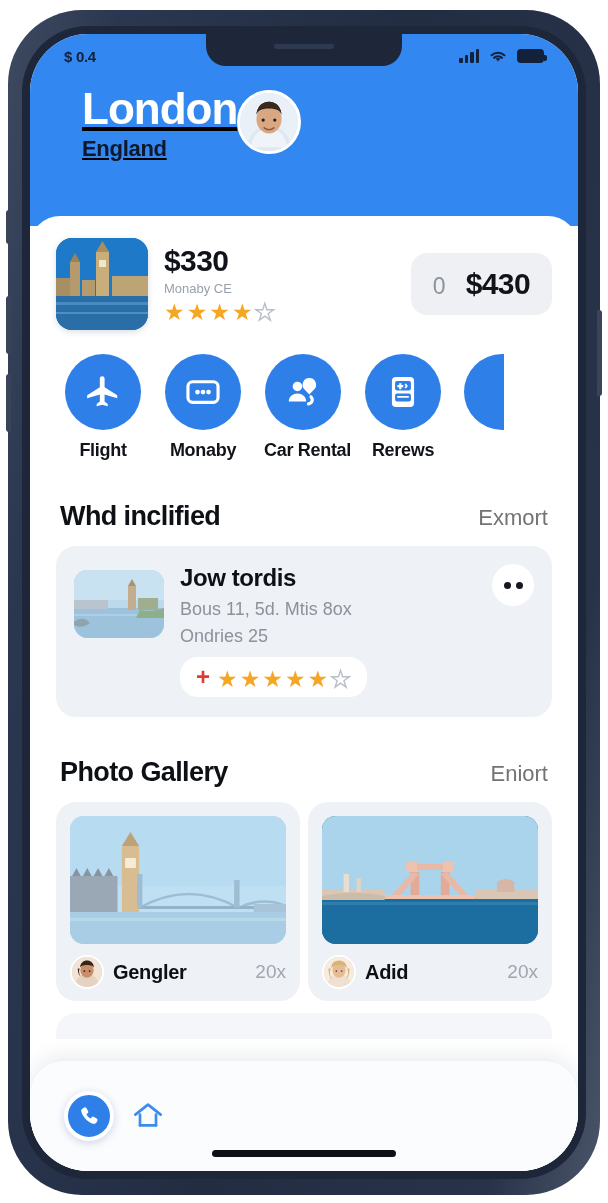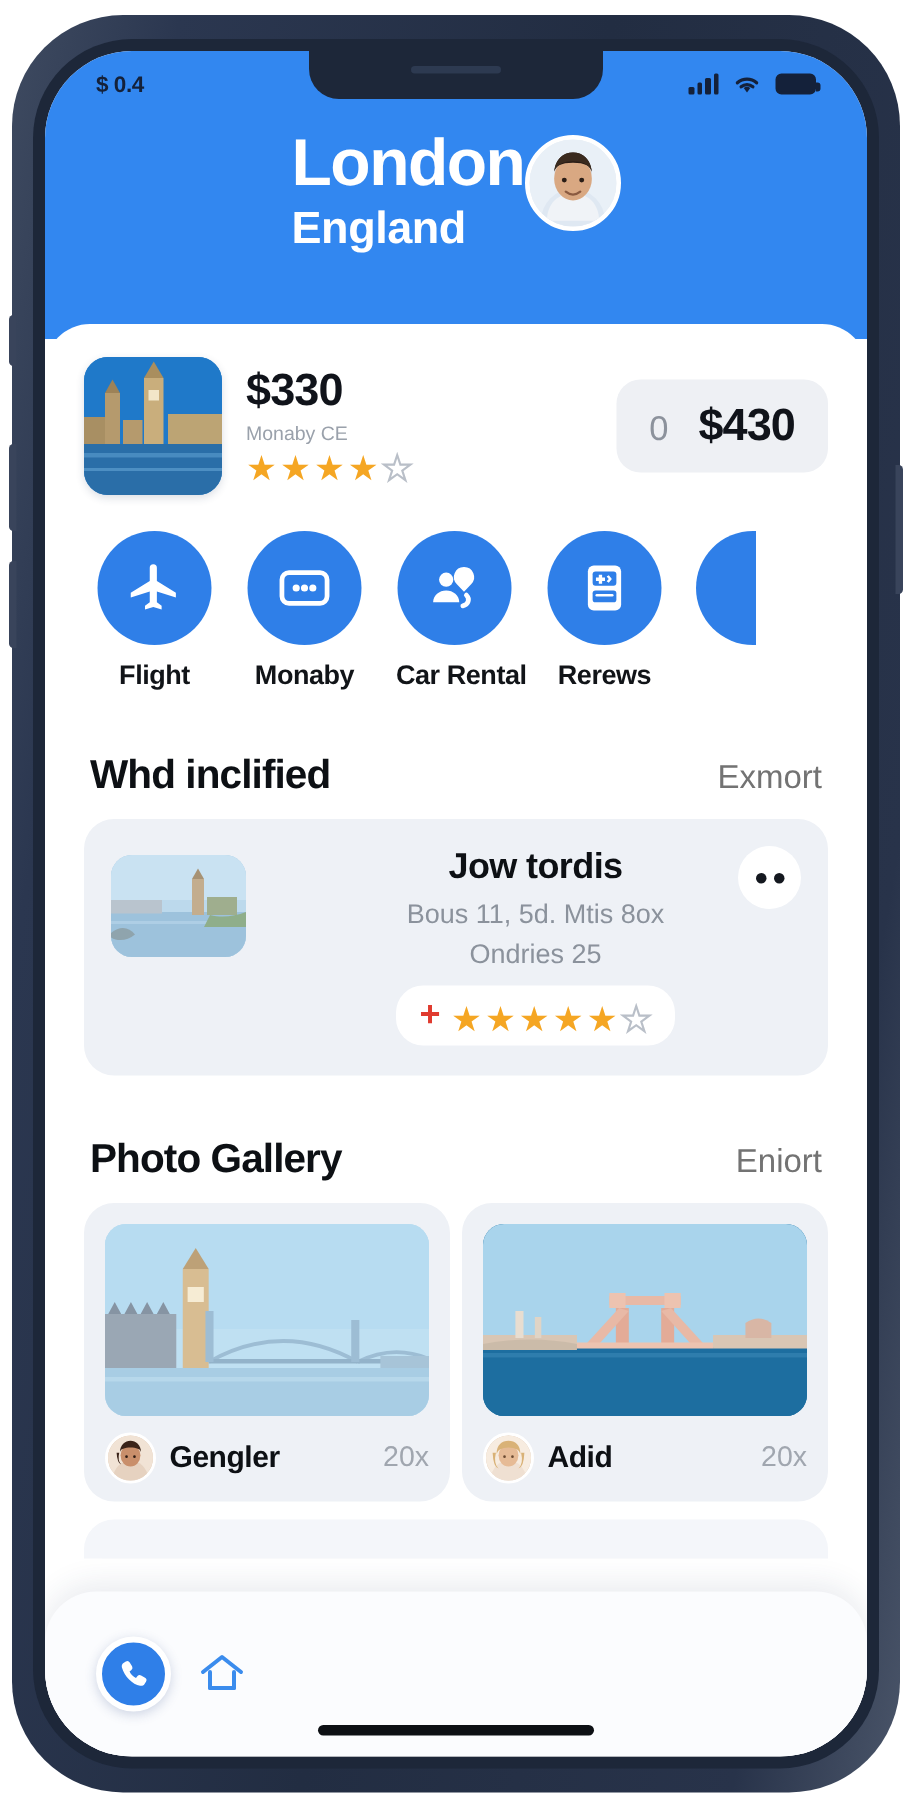--- a/index.html
+++ b/index.html
@@ -91,29 +91,30 @@
     width: 27px; height: 14px; border: 2px solid #14213a;
     border-radius: 4px; position: relative; background:#14213a;
   }
   .battery::after {
     content:''; position:absolute; right:-5px; top:4px;
     width:3px; height:6px; background:#14213a; border-radius:0 2px 2px 0;
   }
 
   #header-row {
     position: absolute; left: 0; right: 0; top: 52px;
-    display: flex; align-items: flex-start; justify-content: center;
-    padding: 0 36px;
+    display: flex; align-items: flex-start; justify-content: flex-start;
+    padding: 0 52px;
+    text-decoration: underline;
   }
   #city-name {
     font-size: 44px; font-weight: 700; color: #ffffff;
     letter-spacing: -1px; line-height: 1.05;
   }
   #country-name {
-    font-size: 30px; font-weight: 700; color: #ffffff;
+    font-size: 22px; font-weight: 700; color: #0f172a;
     margin-top: 4px; letter-spacing: -0.3px;
   }
   #avatar {
     width: 64px; height: 64px; border-radius: 50%;
     border: 3px solid #ffffff; overflow: hidden;
     background: #e8eef5; margin-top: 4px;
     position: relative; flex: none;
   }
   #avatar svg { display:block; width:100%; height:100%; }
 
@@ -193,21 +194,20 @@
   }
 
   
   #rec-card {
     margin: 14px 26px 0 26px;
     background: #eef1f6;
     border-radius: 20px;
     padding: 18px 18px 20px 18px;
     display: flex; gap: 16px;
     position: relative;
-    text-align: center;
   }
   #rec-thumb {
     width: 90px; height: 68px; border-radius: 14px; overflow: hidden;
     flex: none; background: #a9cbe6; margin-top: 6px;
   }
   #rec-thumb svg { display:block; width:100%; height:100%; }
   #rec-body { flex: 1 1 auto; min-width: 0; }
   #rec-title {
     font-size: 24px; font-weight: 700; color: #0d1014; letter-spacing: -0.4px;
   }

